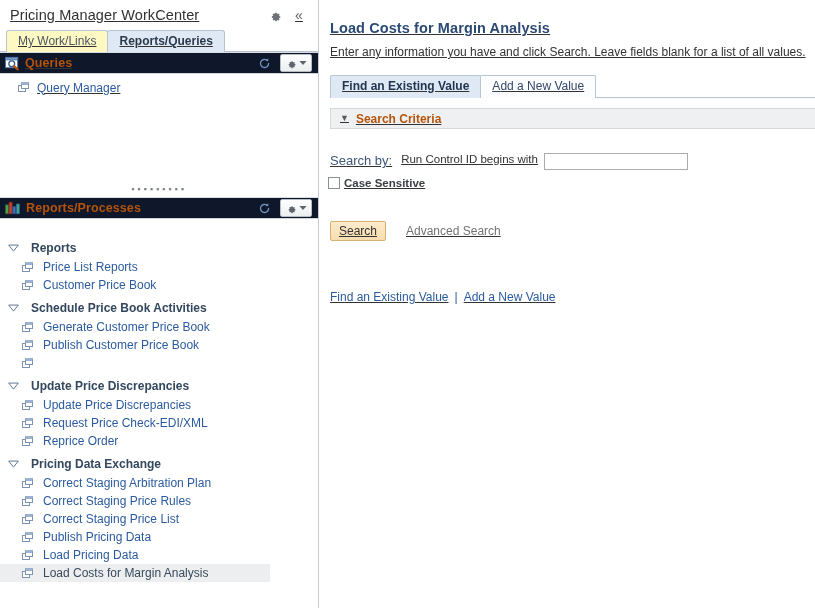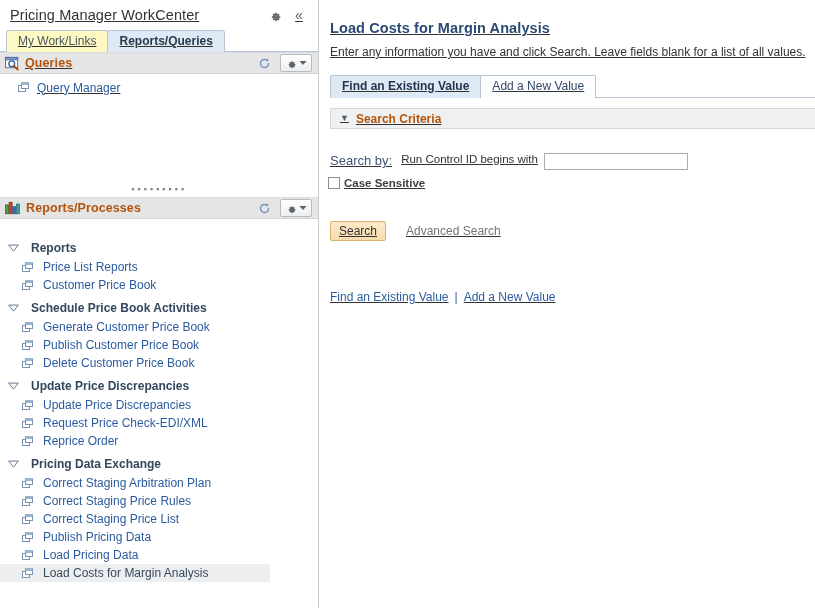--- a/index.html
+++ b/index.html
@@ -100,21 +100,21 @@
   .wc-tab.active {
     background: #dfe9f5;
     color: #2b3a4a;
     font-weight: bold;
     z-index: 3;
   }
 
   
   .grp-header {
     height: 22px;
-    background: #e5e5e5;
+    background: #0f172a;
     border-top: 1px solid #d9dde1;
     border-bottom: 1px solid #d0d4d8;
     display: flex;
     align-items: center;
     padding: 0 6px 0 5px;
     box-sizing: border-box;
   }
   .grp-title {
     font-size: 12.5px;
     font-weight: bold;
@@ -577,21 +577,20 @@
             <i class="b"></i>
             <i class="a"></i>
           </span>
         <span class="leaf-label">Publish Customer Price Book</span>
       </div>
       <div class="leaf">
         <span class="icn-win">
             <i class="b"></i>
             <i class="a"></i>
           </span>
-        <span class="leaf-label">Delete Customer Price Book</span>
       </div>
 
       <div class="node" style="margin-top:4px;">
         <span class="caret">
           <svg width="11" height="8" viewBox="0 0 12 9" aria-hidden="true">
               <path d="M0.6 1.2 L11.4 1.2 L6 8 Z" fill="none" stroke="#5f7691" stroke-width="1.1"></path>
             </svg>
         </span>
         <span class="node-label">Update Price Discrepancies</span>
       </div>

